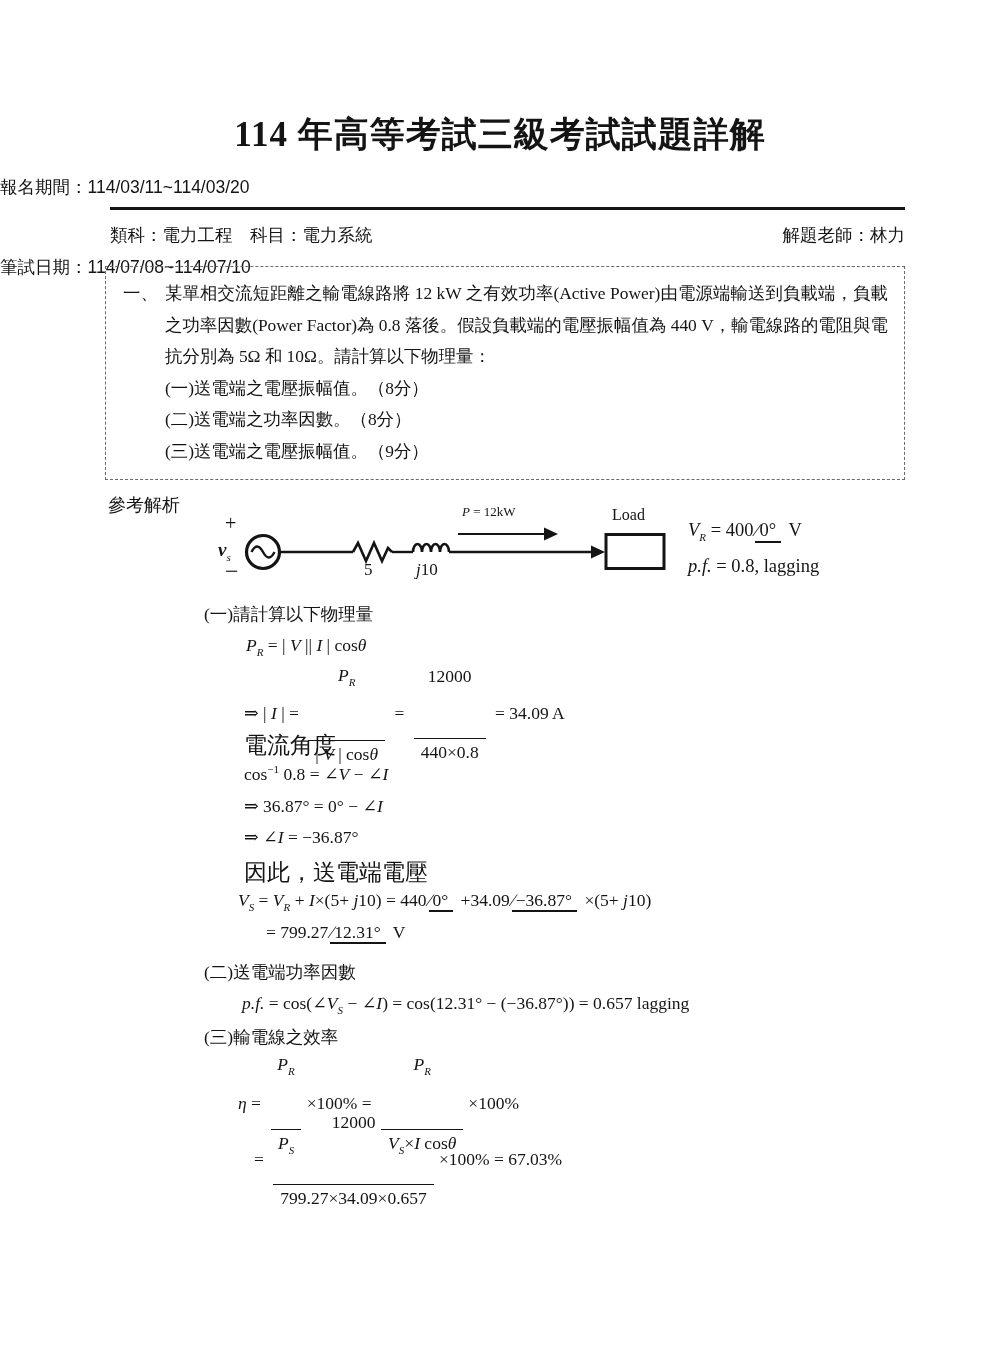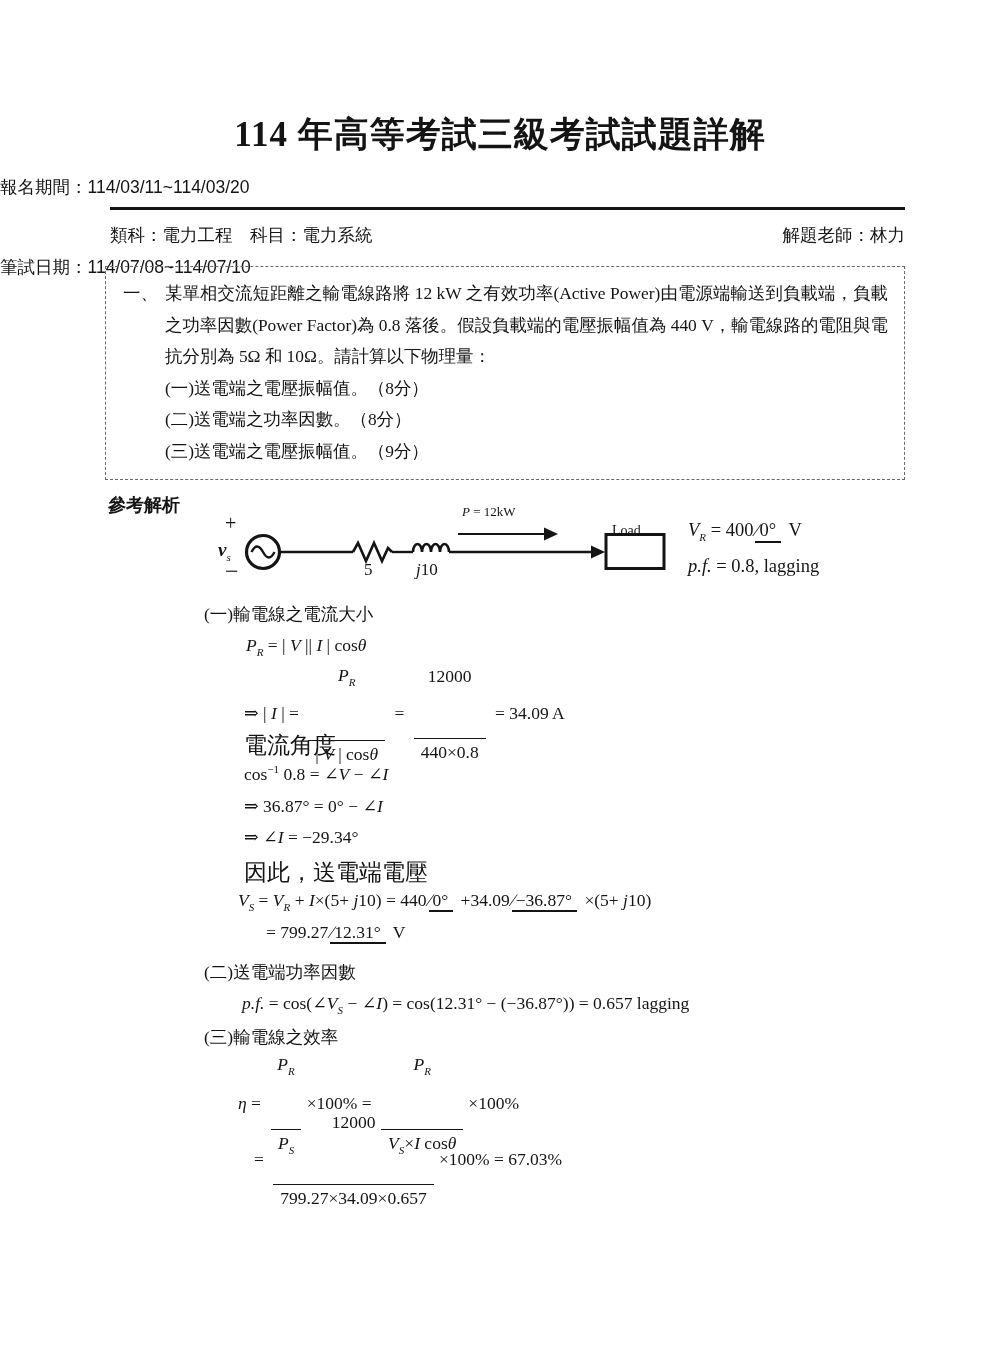--- a/index.html
+++ b/index.html
@@ -30,21 +30,21 @@
   .qbox {
     position:absolute; top:258px; left:105px; width:800px; height:214px;
     box-sizing:border-box; border:1.6px dashed #6a6a6a;
     padding:11px 16px 0 17px; font-size:17.4px; line-height:31.6px;
   }
   .qrow { display:flex; }
   .qnum { flex:none; width:42px; }
   .qbody { flex:1; }
   .qpara { text-align:justify; }
 
-  .ref-heading { position:absolute; top:485px; left:108px; font-weight:bold; font-size:18px; }
+  .ref-heading { position:absolute; top:485px; left:108px; font-weight:normal; font-size:18px; }
 
   
   .diagram { position:absolute; top:498px; left:210px; width:720px; height:112px; }
   .diagram svg { position:absolute; left:0; top:0; }
   .dlabel { position:absolute; white-space:pre; }
 
   
   .eqline {
     position:absolute; white-space:pre; font-size:17.5px; line-height:1.35;
   }
@@ -124,32 +124,32 @@
         <polygon points="395,46 381,39.5 381,52.5"></polygon>
         <polygon points="348,28 334,21.5 334,34.5"></polygon>
       </g>
     </svg>
     <div class="dlabel" style="left:15px; top:6px; font-size:20px;">+</div>
     <div class="dlabel" style="left:8px; top:33px; font-size:19px;"><span class="tk-bi">v</span><sub class="tk-sub">s</sub></div>
     <div class="dlabel" style="left:15px; top:52px; font-size:24px;">−</div>
     <div class="dlabel" style="left:154px; top:54px; font-size:17px;">5</div>
     <div class="dlabel" style="left:206px; top:54px; font-size:17px;"><span class="tk-it">j</span><span class="tk-txt">10</span></div>
     <div class="dlabel" style="left:252px; top:-2px; font-size:13px;"><span class="tk-it">P</span><span class="tk-txt"> = 12kW</span></div>
-    <div class="dlabel" style="left:402px; top:17px; font-size:14px;">Load</div>
+    <div class="dlabel" style="left:402px; top:0px; font-size:16px;">Load</div>
     <div class="dlabel" style="left:478px; top:14px; font-size:18.5px;"><span class="tk-it">V</span><sub class="tk-sub">R</sub><span class="tk-txt"> = 400</span><span class="ang"><span class="sl">∕</span><span>0°</span></span><span class="tk-txt"> V</span></div>
     <div class="dlabel" style="left:478px; top:50px; font-size:18.5px;"><span class="tk-it">p.f.</span><span class="tk-txt"> = 0.8, lagging</span></div>
   </div>
 
-  <div class="sec-title" style="left:204px; top:594px;">(一)輸電線之電流大小</div>
+  <div class="sec-title" style="left:204px; top:594px;">(一)請計算以下物理量</div>
   <div class="eqline" style="left:246px; top:626px;"><span class="tk-it">P</span><sub class="tk-sub">R</sub><span class="tk-txt"> = | </span><span class="tk-it">V</span><span class="tk-txt"> || </span><span class="tk-it">I</span><span class="tk-txt"> | cos</span><span class="tk-it">θ</span></div>
   <div class="eqline" style="left:244px; top:657px;"><span class="tk-txt">⇒ | </span><span class="tk-it">I</span><span class="tk-txt"> | = </span><span class="frac"><span class="num"><span class="tk-it">P</span><sub class="tk-sub">R</sub></span><span class="den"><span class="tk-txt">| </span><span class="tk-it">V</span><span class="tk-txt"> | cos</span><span class="tk-it">θ</span></span></span><span class="tk-txt"> = </span><span class="frac"><span class="num"><span class="tk-txt">12000</span></span><span class="den"><span class="tk-txt">440×0.8</span></span></span><span class="tk-txt"> = 34.09 A</span></div>
   <div class="cjk-line" style="left:244px; top:722px;">電流角度</div>
   <div class="eqline" style="left:244px; top:754px;"><span class="tk-txt">cos</span><sup class="tk-sup">−1</sup><span class="tk-txt"> 0.8 = ∠</span><span class="tk-it">V</span><span class="tk-txt"> − ∠</span><span class="tk-it">I</span></div>
   <div class="eqline" style="left:244px; top:787px;"><span class="tk-txt">⇒ 36.87° = 0° − ∠</span><span class="tk-it">I</span></div>
-  <div class="eqline" style="left:244px; top:818px;"><span class="tk-txt">⇒ ∠</span><span class="tk-it">I</span><span class="tk-txt"> = −29.34°</span></div>
+  <div class="eqline" style="left:244px; top:818px;"><span class="tk-txt">⇒ ∠</span><span class="tk-it">I</span><span class="tk-txt"> = −36.87°</span></div>
   <div class="cjk-line" style="left:244px; top:849px;">因此，送電端電壓</div>
   <div class="eqline" style="left:238px; top:881px;"><span class="tk-it">V</span><sub class="tk-sub">S</sub><span class="tk-txt"> = </span><span class="tk-it">V</span><sub class="tk-sub">R</sub><span class="tk-txt"> + </span><span class="tk-it">I</span><span class="tk-txt">×(5+ </span><span class="tk-it">j</span><span class="tk-txt">10) = 440</span><span class="ang"><span class="sl">∕</span><span>0°</span></span><span class="tk-txt"> +34.09</span><span class="ang"><span class="sl">∕</span><span>−36.87°</span></span><span class="tk-txt"> ×(5+ </span><span class="tk-it">j</span><span class="tk-txt">10)</span></div>
   <div class="eqline" style="left:266px; top:913px;"><span class="tk-txt">= 799.27</span><span class="ang"><span class="sl">∕</span><span>12.31°</span></span><span class="tk-txt"> V</span></div>
 
   <div class="sec-title" style="left:204px; top:952px;">(二)送電端功率因數</div>
   <div class="eqline" style="left:242px; top:984px;"><span class="tk-it">p.f.</span><span class="tk-txt"> = cos(∠</span><span class="tk-it">V</span><sub class="tk-sub">S</sub><span class="tk-txt"> − ∠</span><span class="tk-it">I</span><span class="tk-txt">) = cos(12.31° − (−36.87°)) = 0.657 lagging</span></div>
 
   <div class="sec-title" style="left:204px; top:1017px;">(三)輸電線之效率</div>
   <div class="eqline" style="left:238px; top:1046px;"><span class="tk-it">η</span><span class="tk-txt"> = </span><span class="frac"><span class="num"><span class="tk-it">P</span><sub class="tk-sub">R</sub></span><span class="den"><span class="tk-it">P</span><sub class="tk-sub">S</sub></span></span><span class="tk-txt">×100% = </span><span class="frac"><span class="num"><span class="tk-it">P</span><sub class="tk-sub">R</sub></span><span class="den"><span class="tk-it">V</span><sub class="tk-sub">S</sub><span class="tk-txt">×</span><span class="tk-it">I</span><span class="tk-txt"> cos</span><span class="tk-it">θ</span></span></span><span class="tk-txt">×100%</span></div>
   <div class="eqline" style="left:254px; top:1104px;"><span class="tk-txt">= </span><span class="frac"><span class="num"><span class="tk-txt">12000</span></span><span class="den"><span class="tk-txt">799.27×34.09×0.657</span></span></span><span class="tk-txt">×100% = 67.03%</span></div>

